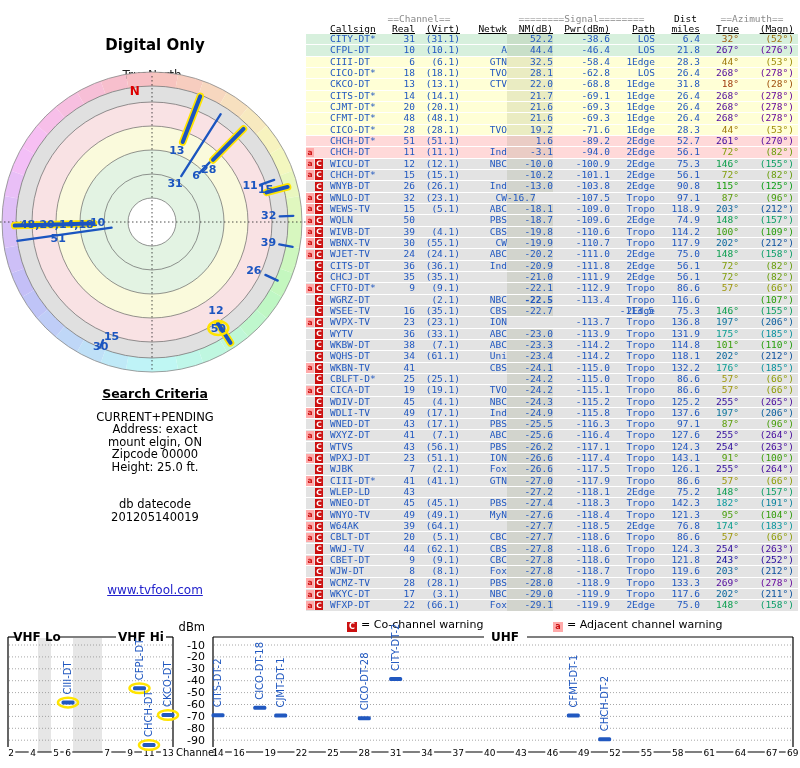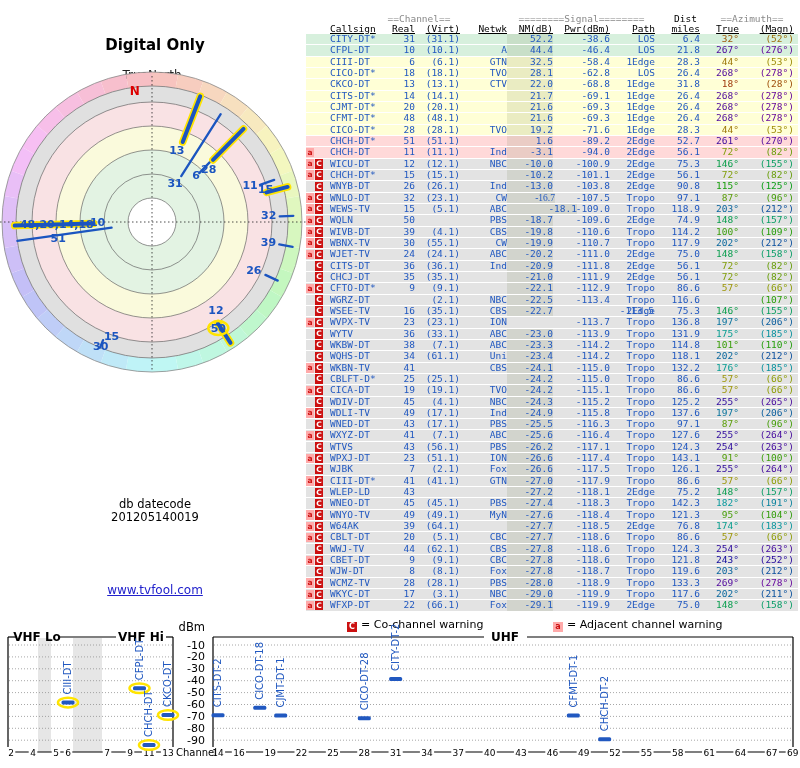--- a/index.html
+++ b/index.html
@@ -126,20 +126,28 @@
       <ellipse cx="218.3034983408586" cy="268.107777791092" rx="10" ry="7" fill="none" stroke="#ffe400" stroke-width="2.5"></ellipse>
       <text x="218.3034983408586" y="268.107777791092" text-anchor="middle" dy="0.35em" fill="#1b55c0" font-size="11" font-weight="600" font-family="DejaVu Sans, sans-serif">50</text>
       <text x="111.59601775834442" y="276.0973260817973" text-anchor="middle" dy="0.35em" fill="#1b55c0" font-size="11" font-weight="600" font-family="DejaVu Sans, sans-serif">15</text>
       <text x="100.73572740037264" y="285.762902175212" text-anchor="middle" dy="0.35em" fill="#1b55c0" font-size="11" font-weight="600" font-family="DejaVu Sans, sans-serif">30</text>
       <text x="97.60207138530907" y="162.47472353111152" text-anchor="middle" dy="0.35em" fill="#1b55c0" font-size="11" font-weight="600" font-family="DejaVu Sans, sans-serif">10</text>
       <text x="56.81449942111156" y="163.66146909282938" text-anchor="middle" dy="0.35em" fill="#1b55c0" font-size="11" font-weight="600" font-family="DejaVu Sans, sans-serif">48,20,14,18</text>
       <text x="58.2463019132378" y="178.53130651389176" text-anchor="middle" dy="0.35em" fill="#1b55c0" font-size="11" font-weight="600" font-family="DejaVu Sans, sans-serif">51</text>
       <text x="134.7809847223308" y="31.208593887566934" text-anchor="middle" dy="0.35em" fill="#dd0000" font-size="12" font-weight="600" font-family="DejaVu Sans, sans-serif">N</text>
     </svg>
 
+  <div class="abs" id="search-block">
+    <div id="search-heading">Search Criteria</div>
+    <div>CURRENT+PENDING</div>
+    <div>Address: exact</div>
+    <div>mount elgin, ON</div>
+    <div>Zipcode 00000</div>
+    <div>Height: 25.0 ft.</div>
+  </div>
   <div class="abs" id="db-block">
     <div>db datecode</div>
     <div>201205140019</div>
   </div>
   <div class="abs" id="site-link">
     <a href="#">www.tvfool.com</a>
   </div>
 
   <div class="abs" id="sig-table">
     <span class="ghead" style="left:72px;width:82px;">==Channel==</span>
@@ -333,35 +341,35 @@
           <span class="tc tc-true ar" style="left: 394px; width: 39px; color: rgb(22, 158, 10);">115°</span>
           <span class="tc tc-magn ar" style="left: 433px; width: 55px; color: rgb(10, 158, 22);">(125°)</span>
         </div>
         <div class="trow tier-gray">
           <span class="wbox wa">a</span>
           <span class="wbox wc">C</span>
           <span class="tc tc-cs" style="left: 24px; width: 62px;">WNLO-DT</span>
           <span class="tc tc-real ar" style="left: 83px; width: 26px;">32</span>
           <span class="tc tc-virt ar" style="left: 108px; width: 46px;">(23.1)</span>
           <span class="tc tc-netwk ar" style="left: 156px; width: 45px;">CW</span>
-          <span class="tc tc-nm ar" style="left: 201px; width: 48px; font-family: Liberation Serif, serif;">-16.7</span>
+          <span class="tc tc-nm ar" style="left: 201px; width: 28px;">-16.7</span>
           <span class="tc tc-pwr ar" style="left: 248px; width: 56px;">-107.5</span>
           <span class="tc tc-path ar" style="left: 304px; width: 45px;">Tropo</span>
           <span class="tc tc-dist ar" style="left: 349px; width: 45px;">97.1</span>
           <span class="tc tc-true ar" style="left: 394px; width: 39px; color: rgb(92, 158, 10);">87°</span>
           <span class="tc tc-magn ar" style="left: 433px; width: 55px; color: rgb(69, 158, 10);">(96°)</span>
         </div>
         <div class="trow tier-gray">
           <span class="wbox wa">a</span>
           <span class="wbox wc">C</span>
           <span class="tc tc-cs" style="left: 24px; width: 62px;">WEWS-TV</span>
           <span class="tc tc-real ar" style="left: 83px; width: 26px;">15</span>
           <span class="tc tc-virt ar" style="left: 108px; width: 46px;">(5.1)</span>
           <span class="tc tc-netwk ar" style="left: 156px; width: 45px;">ABC</span>
-          <span class="tc tc-nm ar" style="left: 201px; width: 46px; padding-left: 24px;">-18.1</span>
+          <span class="tc tc-nm ar" style="left: 201px; width: 46px;">-18.1</span>
           <span class="tc tc-pwr ar" style="left: 248px; width: 56px;">-109.0</span>
           <span class="tc tc-path ar" style="left: 304px; width: 45px;">Tropo</span>
           <span class="tc tc-dist ar" style="left: 349px; width: 45px;">118.9</span>
           <span class="tc tc-true ar" style="left: 394px; width: 39px; color: rgb(10, 101, 158);">203°</span>
           <span class="tc tc-magn ar" style="left: 433px; width: 55px; color: rgb(10, 79, 158);">(212°)</span>
         </div>
         <div class="trow tier-gray">
           <span class="wbox wa">a</span>
           <span class="wbox wc">C</span>
           <span class="tc tc-cs" style="left: 24px; width: 62px;">WQLN</span>
@@ -456,21 +464,21 @@
           <span class="tc tc-dist ar" style="left: 349px; width: 45px;">86.6</span>
           <span class="tc tc-true ar" style="left: 394px; width: 39px; color: rgb(158, 151, 10);">57°</span>
           <span class="tc tc-magn ar" style="left: 433px; width: 55px; color: rgb(143, 158, 10);">(66°)</span>
         </div>
         <div class="trow tier-gray">
           <span class="wbox wc">C</span>
           <span class="tc tc-cs" style="left: 24px; width: 62px;">WGRZ-DT</span>
           <span class="tc tc-real ar" style="left: 83px; width: 26px; margin-top: 16px;">33</span>
           <span class="tc tc-virt ar" style="left: 108px; width: 46px;">(2.1)</span>
           <span class="tc tc-netwk ar" style="left: 156px; width: 45px;">NBC</span>
-          <span class="tc tc-nm ar" style="left: 201px; width: 46px;">-22.5</span>
+          <span class="tc tc-nm ar" style="left: 201px; width: 46px; font-weight: bold;">-22.5</span>
           <span class="tc tc-pwr ar" style="left: 248px; width: 56px;">-113.4</span>
           <span class="tc tc-path ar" style="left: 304px; width: 45px;">Tropo</span>
           <span class="tc tc-dist ar" style="left: 349px; width: 45px;">116.6</span>
           <span class="tc tc-true ar" style="left: 388px; width: 39px; color: rgb(64, 158, 10); margin-top: 40px;">98°</span>
           <span class="tc tc-magn ar" style="left: 433px; width: 55px; color: rgb(42, 158, 10);">(107°)</span>
         </div>
         <div class="trow tier-gray">
           <span class="wbox wc">C</span>
           <span class="tc tc-cs" style="left: 24px; width: 62px;">WSEE-TV</span>
           <span class="tc tc-real ar" style="left: 83px; width: 26px;">16</span>

